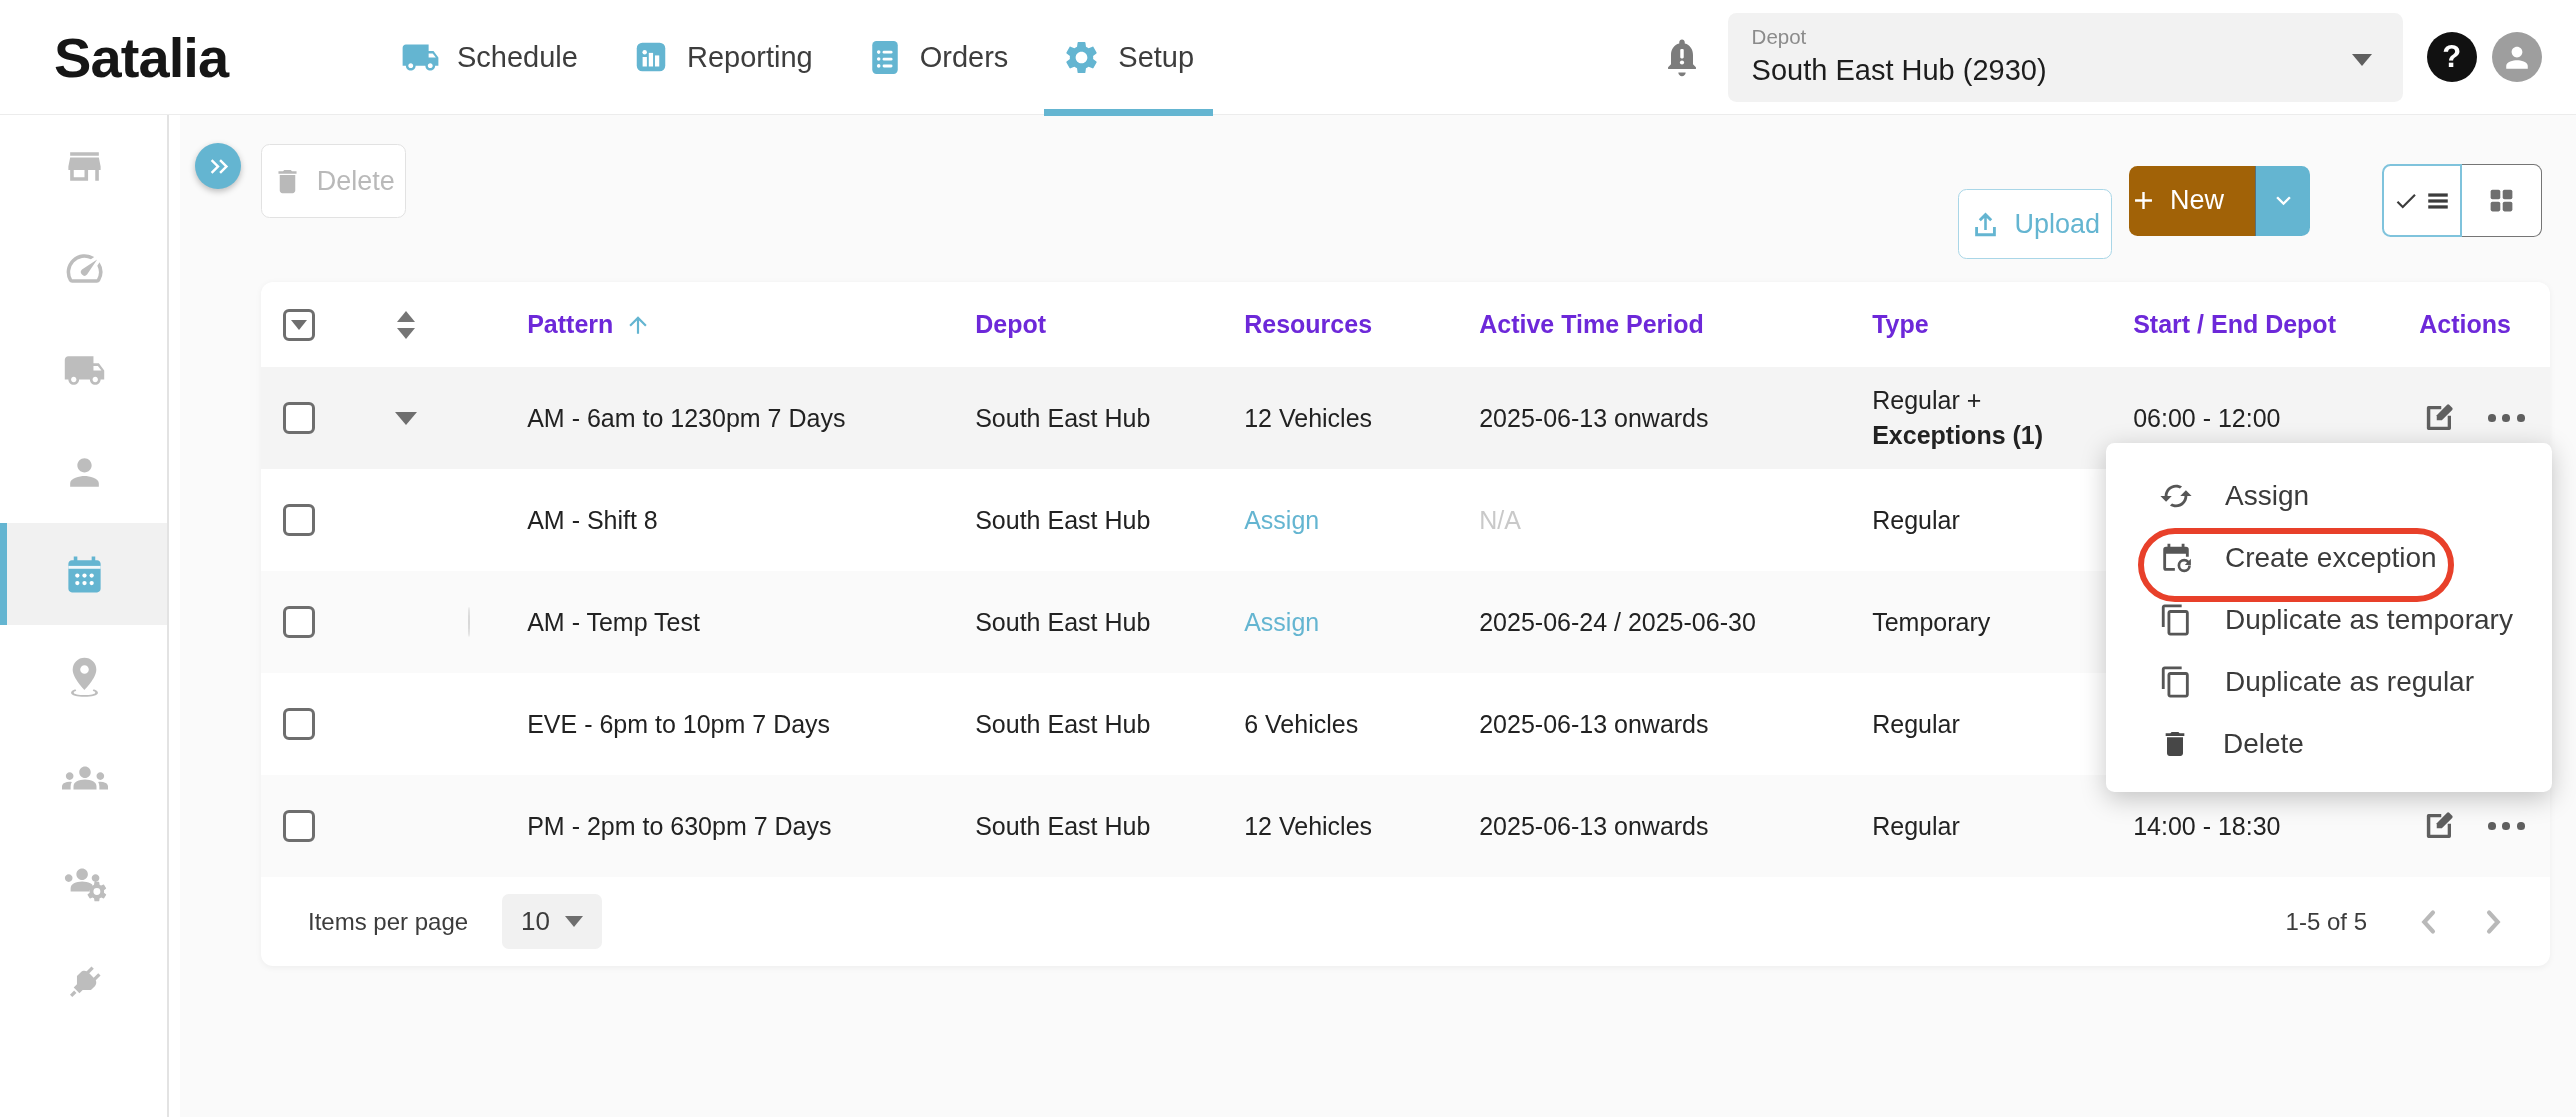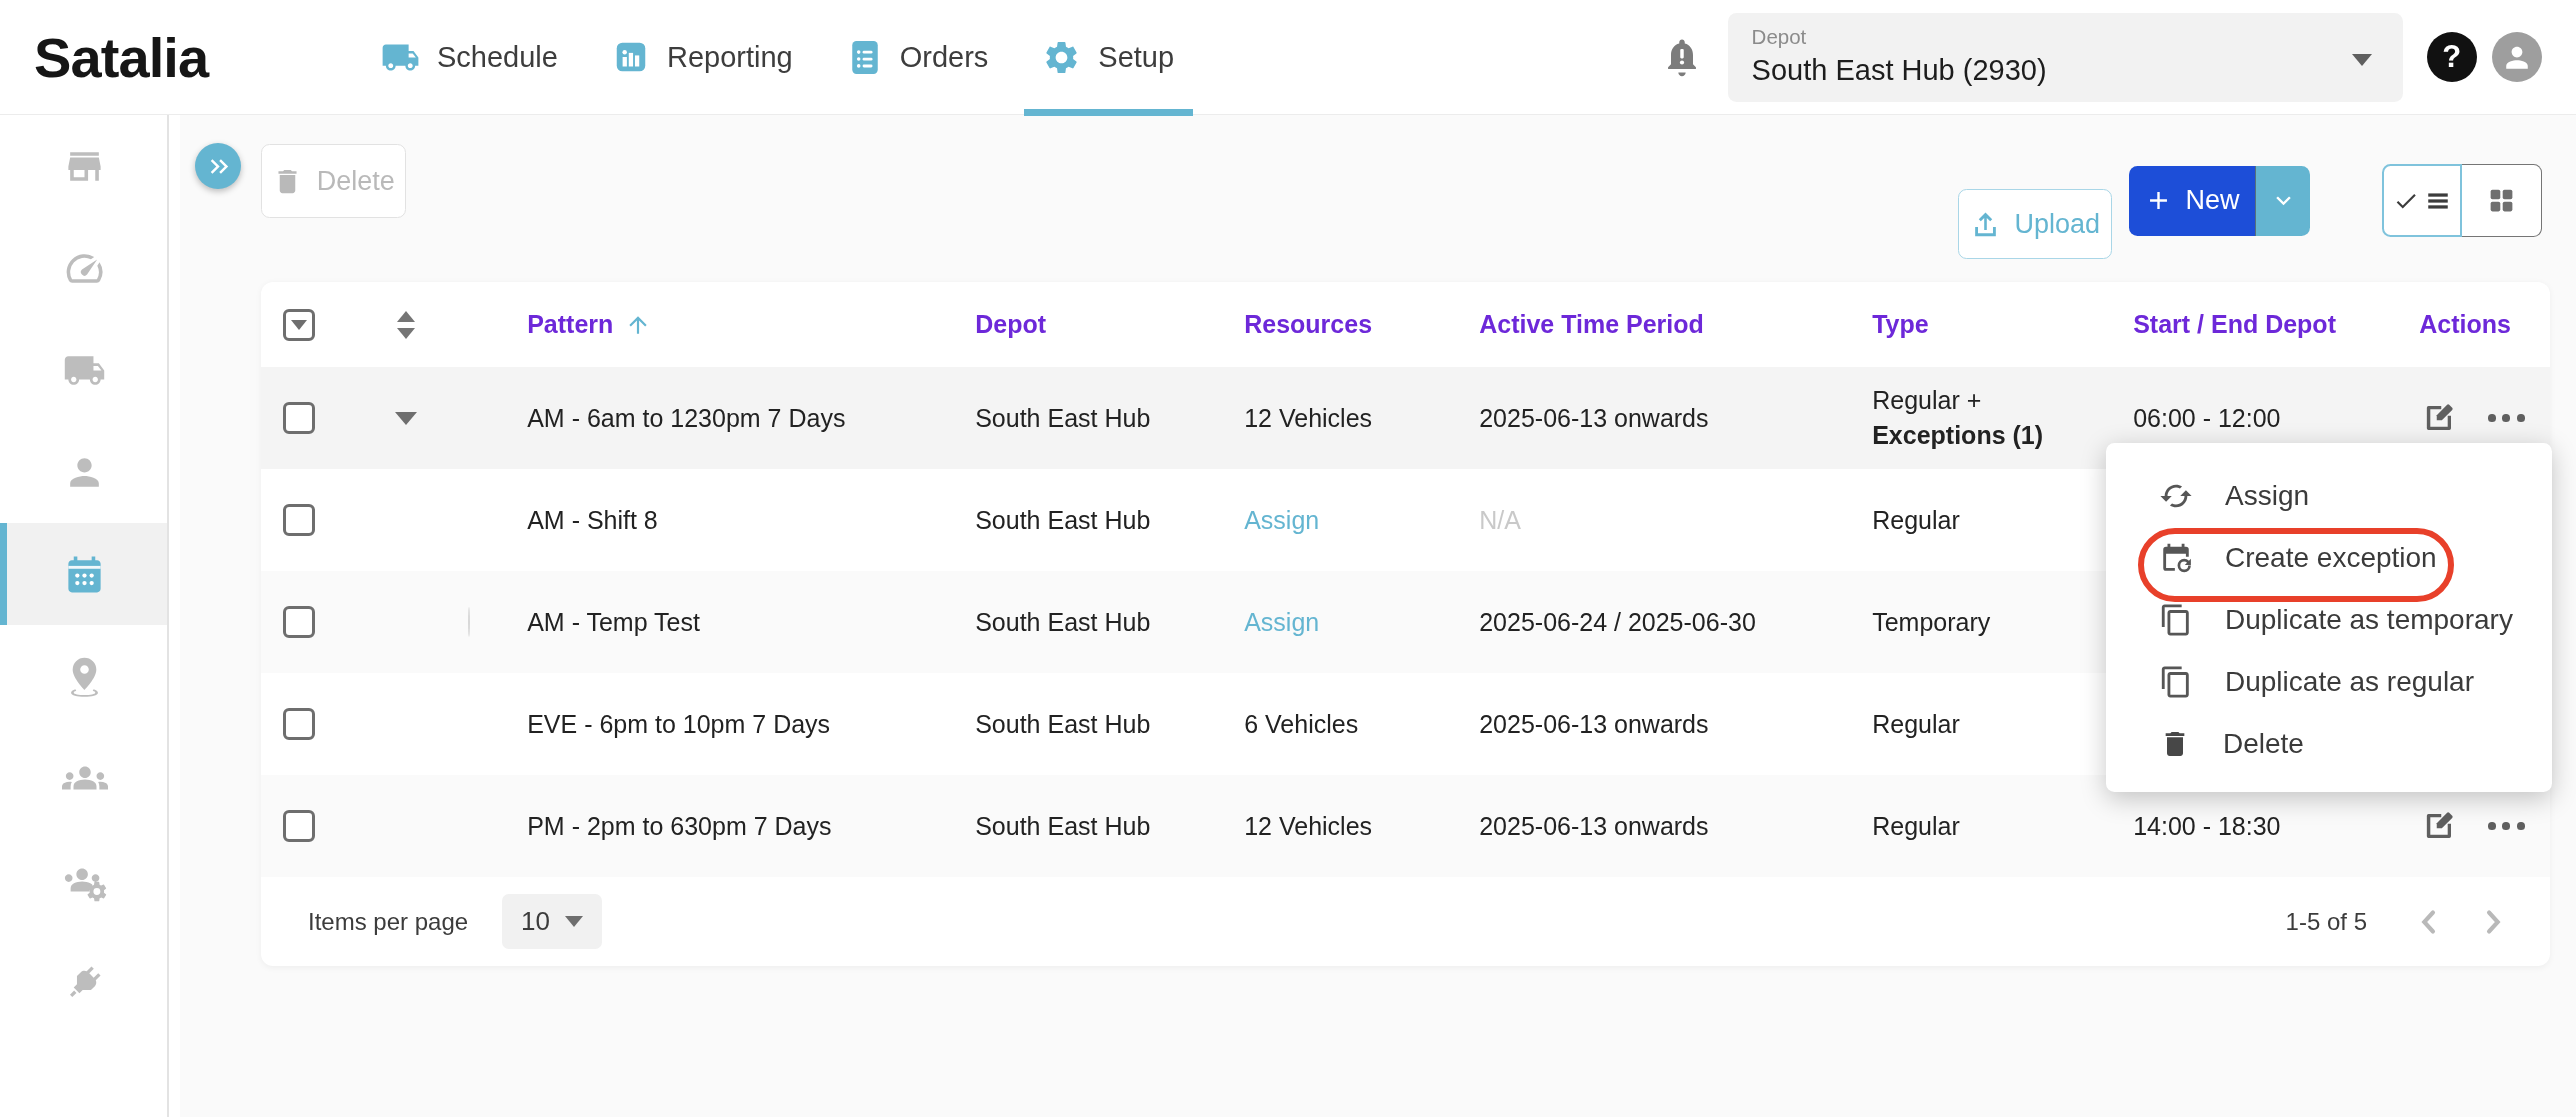--- a/index.html
+++ b/index.html
@@ -2,21 +2,21 @@
 <html style="font-size:13.7px"><head>
 <meta charset="utf-8">
 <style>
   * { margin:0; padding:0; box-sizing:border-box; }
   html,body { width:2576px; height:1117px; }
   body { font-family:"Liberation Sans", sans-serif; background:#fafafa; position:relative; overflow:hidden; color:#212121; }
   .icon svg { display:block; }
 
   
   .topbar { position:absolute; left:0; top:0; width:2576px; height:115px; background:#fff; border-bottom:1.7px solid #ececec; display:flex; align-items:center; z-index:30; }
-  .logo { font-size:56px; font-weight:700; letter-spacing:-0.9px; color:#161616; margin-left:34px; width:282px; }
+  .logo { font-size:56px; font-weight:700; letter-spacing:-0.9px; color:#161616; margin-left:54px; width:282px; }
   .mainnav { display:flex; align-items:center; height:100%; margin-left:38px; }
   .nav-item { position:relative; display:flex; align-items:center; gap:17px; height:100%; padding:0 27px; cursor:pointer; }
   .nav-item .nav-ic { color:#64b5d1; }
   .nav-item .nav-label { font-size:29px; color:#3d3d3d; }
   .nav-item.active::after { content:""; position:absolute; left:8.5px; right:8.5px; bottom:-1.7px; height:6.8px; background:#64b5d1; }
   .top-right { margin-left:auto; display:flex; align-items:center; margin-right:34px; }
   .bell { color:#7c7c7c; margin-right:24px; }
   .depot-select { width:675px; height:89px; background:#f2f2f2; border-radius:8.5px; padding:12px 24px; position:relative; cursor:pointer; }
   .depot-label { font-size:20.5px; color:#8b8b8b; }
   .depot-value { font-size:29px; color:#1d1d1d; margin-top:5.1px; }
@@ -32,21 +32,21 @@
   .side-item.active::before { content:""; position:absolute; left:0; top:0; bottom:0; width:6.8px; background:#64b5d1; }
 
   .expand-fab { position:absolute; left:195px; top:143px; width:46px; height:46px; border-radius:50%; background:#64b5d1; border:none; color:#fff; z-index:25; display:flex; align-items:center; justify-content:center; box-shadow:0 2.6px 6.8px rgba(0,0,0,.25); cursor:pointer; }
 
   
   .btn { display:flex; align-items:center; justify-content:center; gap:13.7px; border-radius:8.5px; font-size:27px; cursor:pointer; background:#fff; }
   .delete-toolbar-btn { position:absolute; left:261px; top:144px; width:145px; height:74px; border:1.7px solid #e2e2e2; color:#b9b9b9; }
   .right-tools { position:absolute; right:34px; top:142px; display:flex; align-items:center; }
   .upload-btn { width:154px; height:70px; border:1.7px solid #a9d6e7; color:#64b5d1;margin-top:47px; }
   .new-split { display:flex; margin-left:17px; height:70px; border-radius:8.5px; overflow:hidden; }
-  .new-main { width:126px; background:#1d4ed8; color:#fff; display:flex; align-items:center; justify-content:center; gap:12px; font-size:27px; cursor:pointer; }
+  .new-main { width:126px; background:#a16207; color:#fff; display:flex; align-items:center; gap:12px; font-size:27px; cursor:pointer; }
   .new-caret { width:55px; background:#64b5d1; border-left:1.7px solid #57707a; display:flex; align-items:center; justify-content:center; color:#fff; cursor:pointer; }
   .view-toggle { display:flex; margin-left:72px; height:73px; }
   .vt-btn { width:80px; display:flex; align-items:center; justify-content:center; background:#fff; cursor:pointer; }
   .vt-list { border:2.6px solid #7fc3dc; border-radius:8.5px 0 0 8.5px; color:#3c3c3c; gap:5.1px; }
   .vt-grid { border:1.7px solid #757575; border-left:none; border-radius:0 8.5px 8.5px 0; color:#6f6f6f; }
 
   
   .card { position:absolute; left:261px; top:282px; width:2289px; background:#fff; border-radius:12px; box-shadow:0 1.7px 6.8px rgba(0,0,0,.05); z-index:10; }
   .grid-row { display:grid; grid-template-columns:98px 94px 64px 448px 269px 235px 393px 261px 286px 141px; align-items:center; }
   .thead { height:85px; font-weight:700; font-size:25px; color:#6d28d9; }

